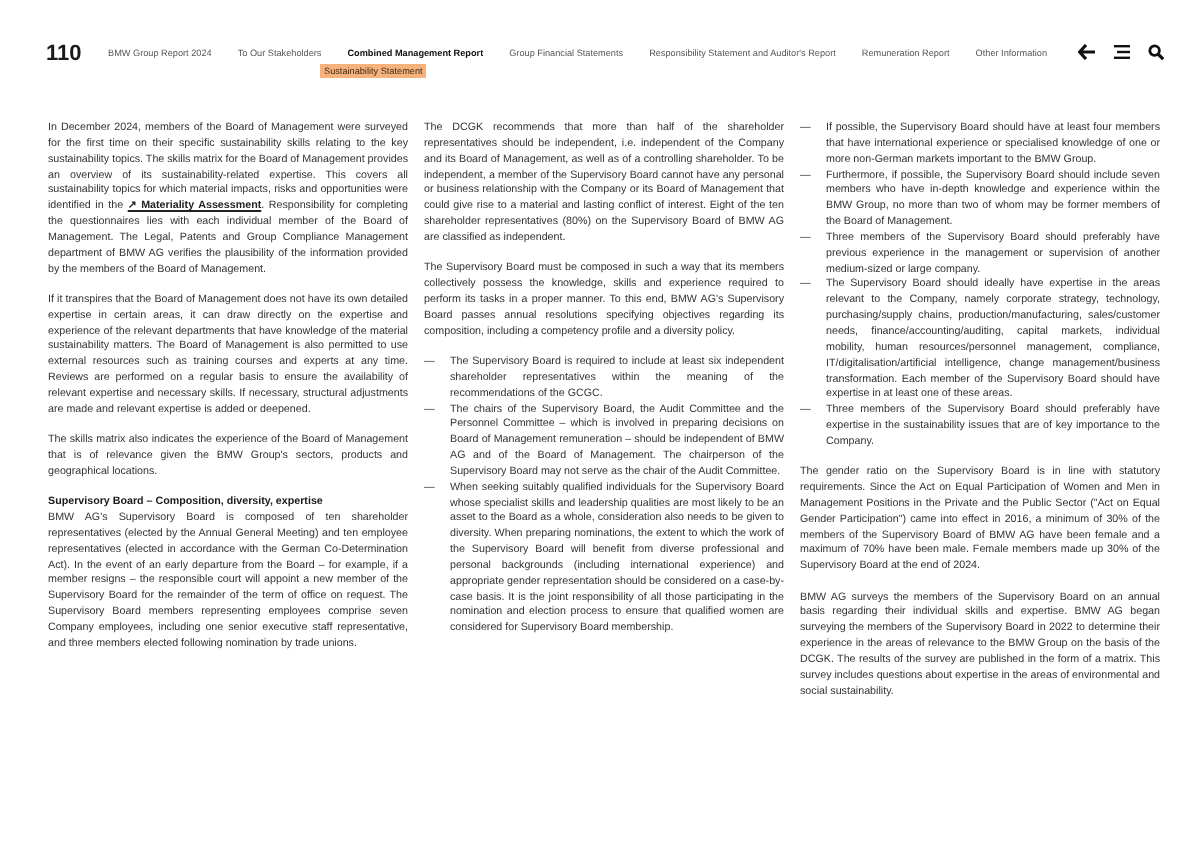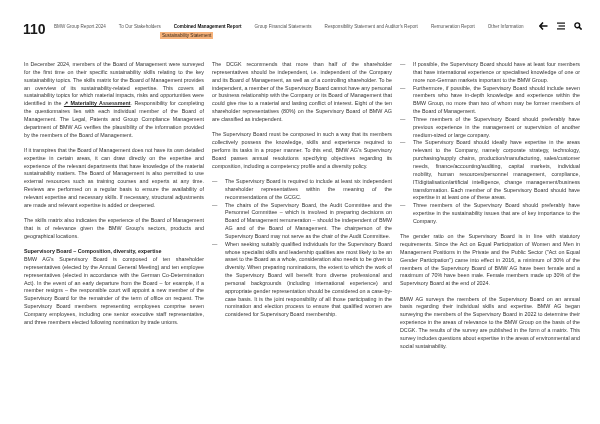--- a/index.html
+++ b/index.html
@@ -1,20 +1,20 @@
 <!DOCTYPE html>
 <html><head>
   <meta charset="utf-8">
   <style>
     * { margin: 0; padding: 0; box-sizing: border-box; }
     html, body { width: 600px; height: 424px; background: #ffffff; overflow: hidden; }
     body { font-family: "Liberation Sans", sans-serif; color: #262626; position: relative; }
 
     .header { position: absolute; left: 0; top: 0; width: 600px; height: 44px; }
-    .page-num { position: absolute; left: 23px; top: 21px; font-size: 14px; font-weight: bold; color: #1a1a1a; }
+    .page-num { position: absolute; left: 23px; top: 21px; font-size: 11px; font-weight: bold; color: #1a1a1a; }
     .nav { position: absolute; left: 54px; top: 24px; display: flex; font-size: 4.6px; color: #555; white-space: nowrap; }
     .nav-item { margin-right: 13px; cursor: pointer; }
     .nav-item.active { font-weight: bold; color: #111; }
     .sub-nav { position: absolute; left: 160px; top: 32px; font-size: 4.6px; background: #f6b27a; color: #3a2a1a; padding: 1px 2px; cursor: pointer; }
     .icons { position: absolute; left: 539px; top: 21px; display: flex; gap: 8px; align-items: center; }
     .icon { width: 9px; height: 9px; display: flex; align-items: center; justify-content: center; cursor: pointer; }
 
     .col { position: absolute; top: 61px; width: 180px; font-size: 5.35px; line-height: 7.85px; color: #333; text-align: justify; hyphens: auto; }
     .col p { margin-bottom: 7.5px; }
     .col1 { left: 24px; }

